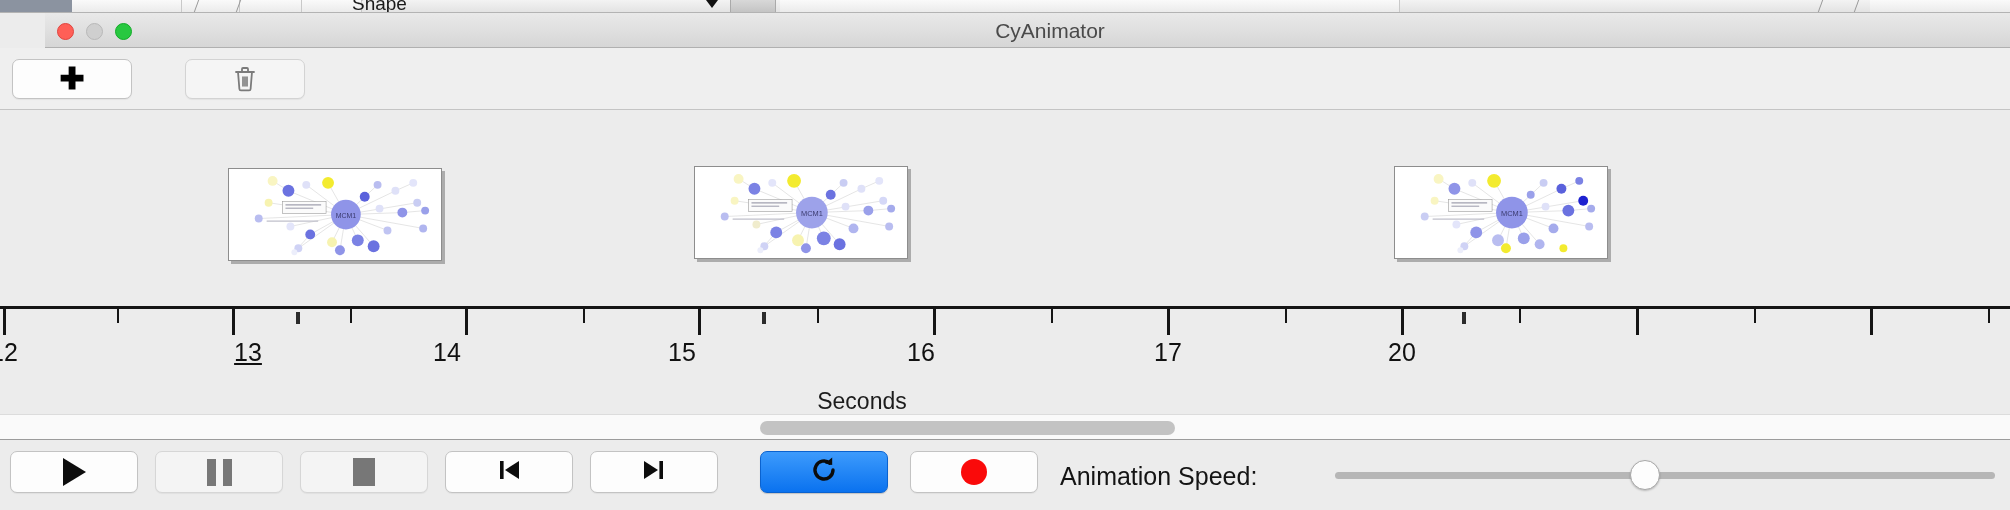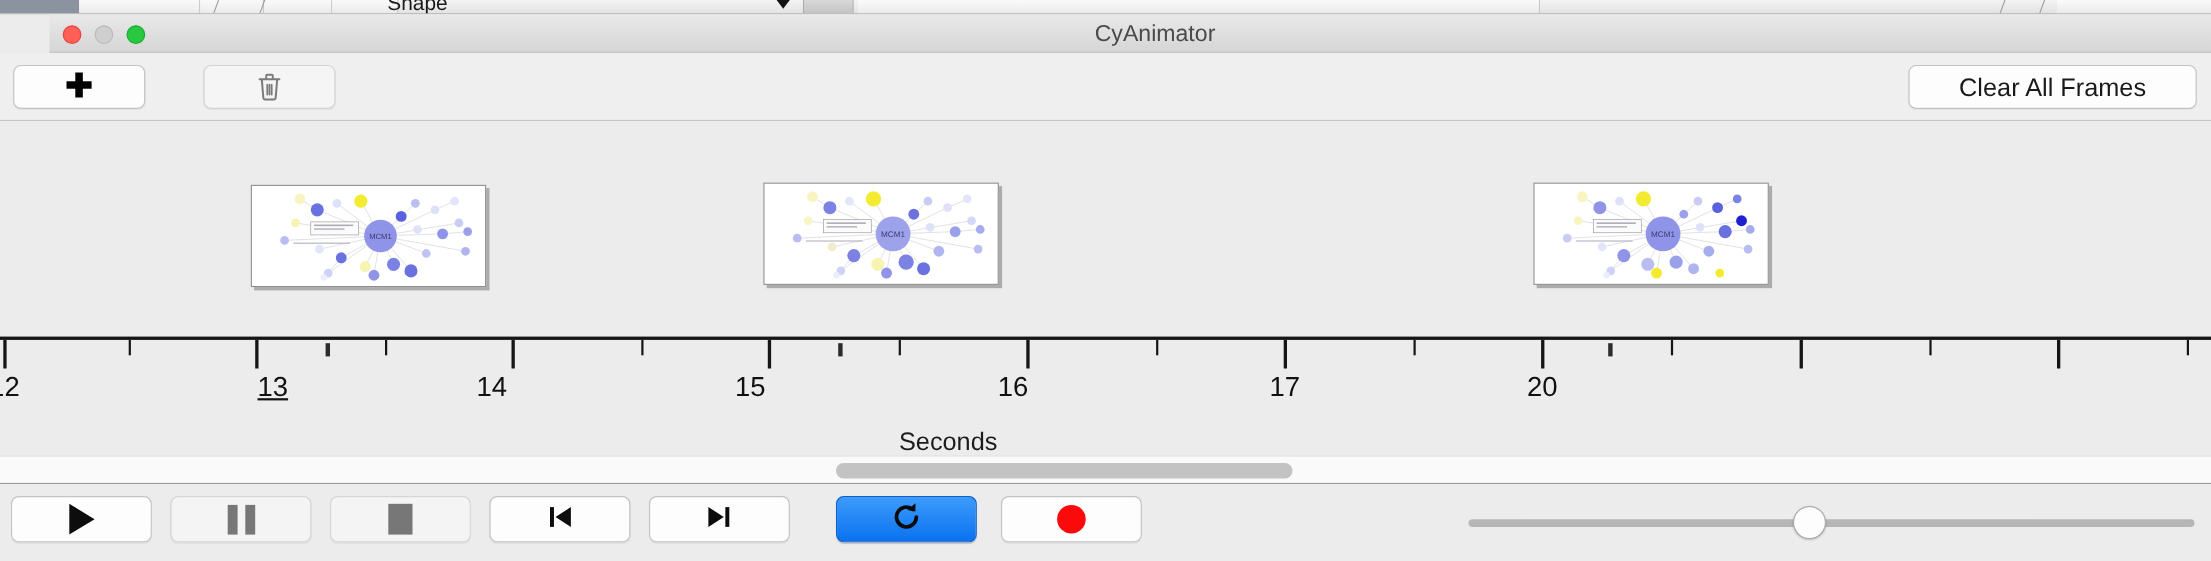--- a/index.html
+++ b/index.html
@@ -226,23 +226,20 @@
   <div class="btn" id="add-frame-button">
     <span class="plus-icon">✚</span>
   </div>
   <div class="btn dim" id="delete-frame-button">
     <span class="trash-icon">
       <svg width="24" height="28" viewBox="0 0 24 28">
         <path d="M3 7 h18 M9 7 V4 a1 1 0 0 1 1-1 h4 a1 1 0 0 1 1 1 v3 M5 7 l1.4 17 a1.5 1.5 0 0 0 1.5 1.4 h8.2 a1.5 1.5 0 0 0 1.5-1.4 L19 7" fill="none" stroke="#7b7b7b" stroke-width="1.8" stroke-linecap="round" stroke-linejoin="round"></path>
         <path d="M10 12 v9 M12 12 v9 M14 12 v9" fill="none" stroke="#7b7b7b" stroke-width="1.6" stroke-linecap="round"></path>
       </svg>
     </span>
-  </div>
-  <div class="btn" id="clear-all-frames-button">
-    <span>Clear All Frames</span>
   </div>
 </div>
 
 <div class="timeline-panel">
 
   <div class="frame" style="left:228px; top:58px;">
     <svg class="net" viewBox="0 0 214 93">
       <g stroke="#c9c9c9" stroke-width="0.5" fill="none">
         <path d="M118 46 L60 22 M118 46 L40 34 M118 46 L78 16 M118 46 L100 14 M118 46 L150 16 M118 46 L168 22
                  M118 46 L175 44 M118 46 L160 62 M118 46 L130 72 M118 46 L104 74 M118 46 L82 66 M118 46 L62 58
@@ -450,17 +447,18 @@
       <svg width="32" height="32" viewBox="0 0 32 32">
         <path d="M25 16 a9 9 0 1 1 -3.2 -6.9" fill="none" stroke="#0b0b0b" stroke-width="3.4" stroke-linecap="round"></path>
         <path d="M24.2 3.6 L24.2 11 L17 9.6 Z" fill="#0b0b0b"></path>
       </svg>
     </span>
   </div>
   <div class="tbtn" id="record-button">
     <span class="icon-record"></span>
   </div>
 
+  <div class="speed-label">Animation Speed:</div>
   <div class="slider">
     <div class="slider-track"></div>
     <div class="slider-thumb"></div>
   </div>
 </div>
 
 </body></html>

